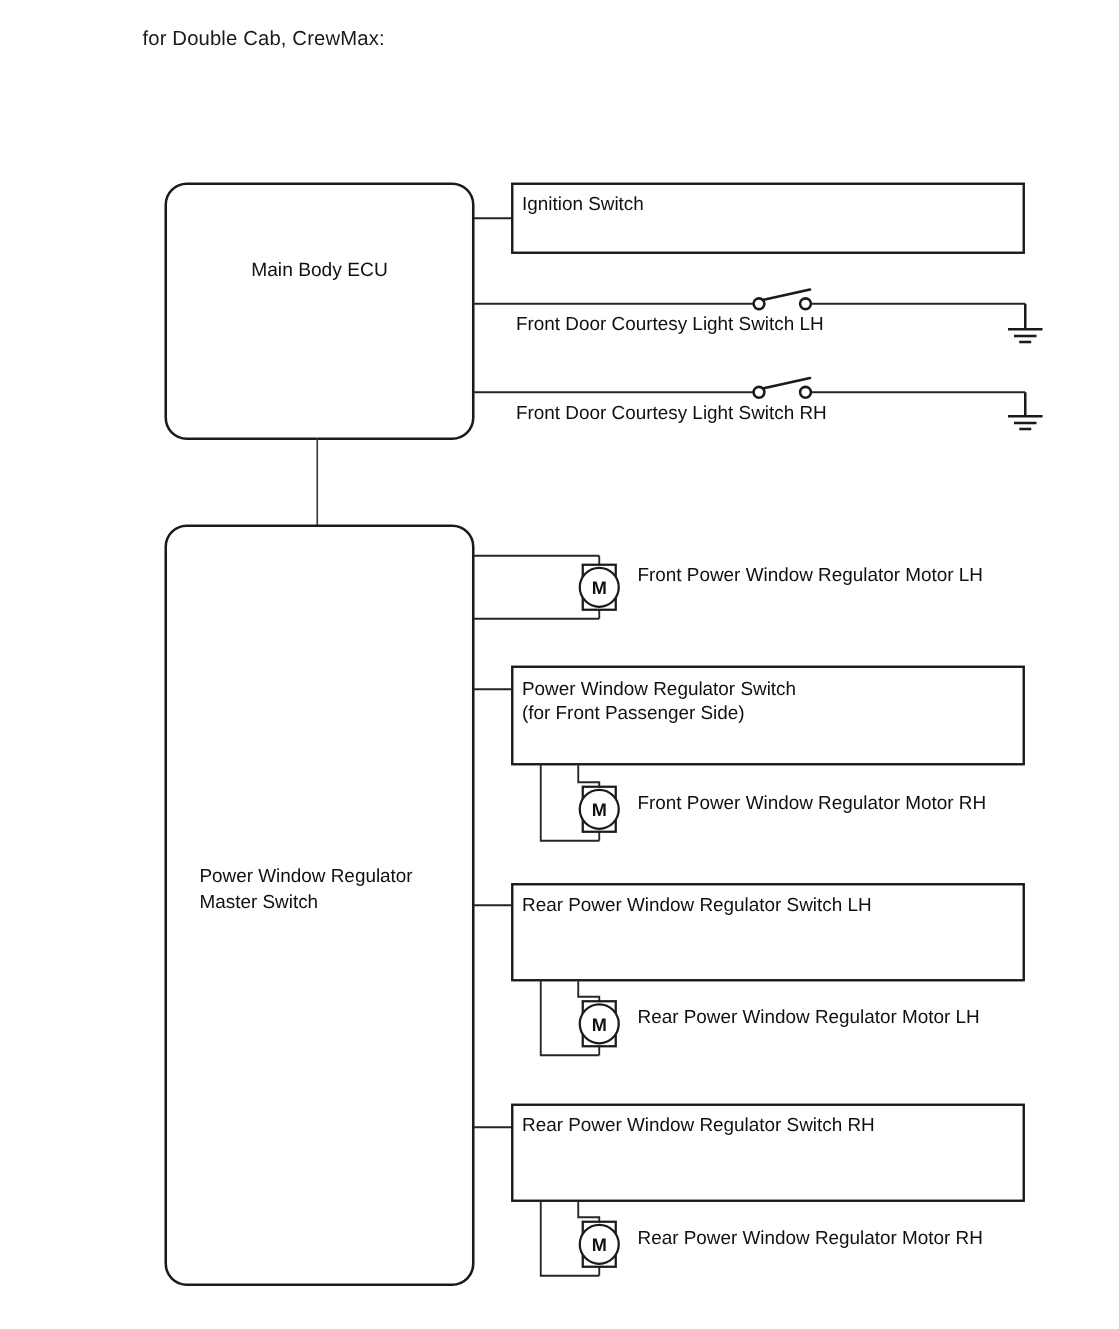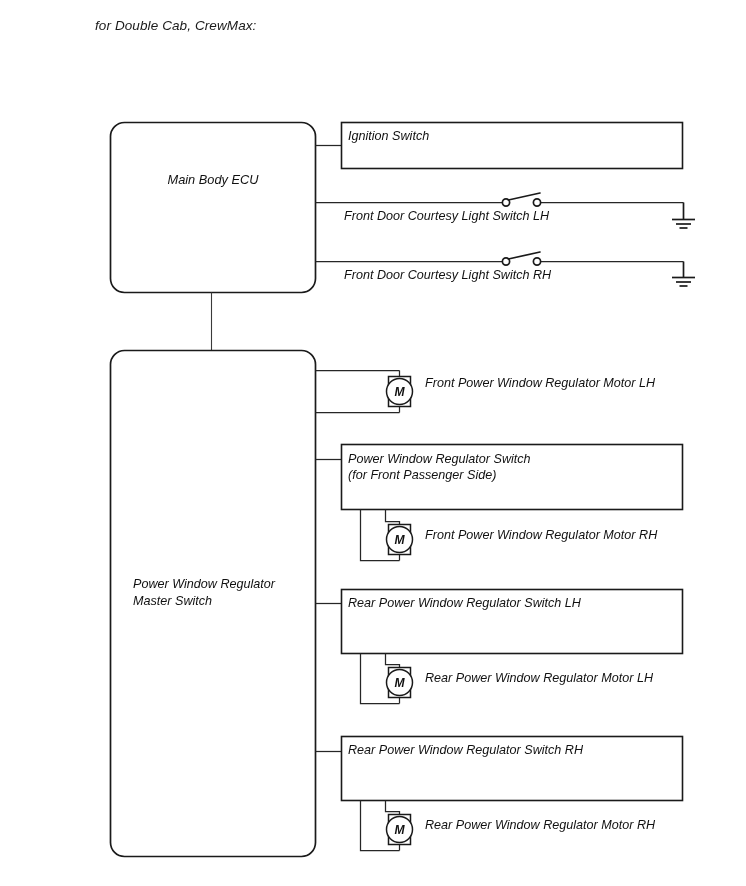--- a/index.html
+++ b/index.html
@@ -14,21 +14,20 @@
     font-family: "Liberation Sans", sans-serif;
     color: #000000;
     overflow: hidden;
   }
   #diagram-root {
     position: absolute;
     left: 0;
     top: 0;
     width: 746px;
     height: 779px;
-    font-style: italic;
   }
   .caption {
     position: absolute;
     left: 95px;
     top: 18px;
     font-size: 13.5px;
     color: #1a1a1a;
     letter-spacing: 0.1px;
     white-space: nowrap;
   }

